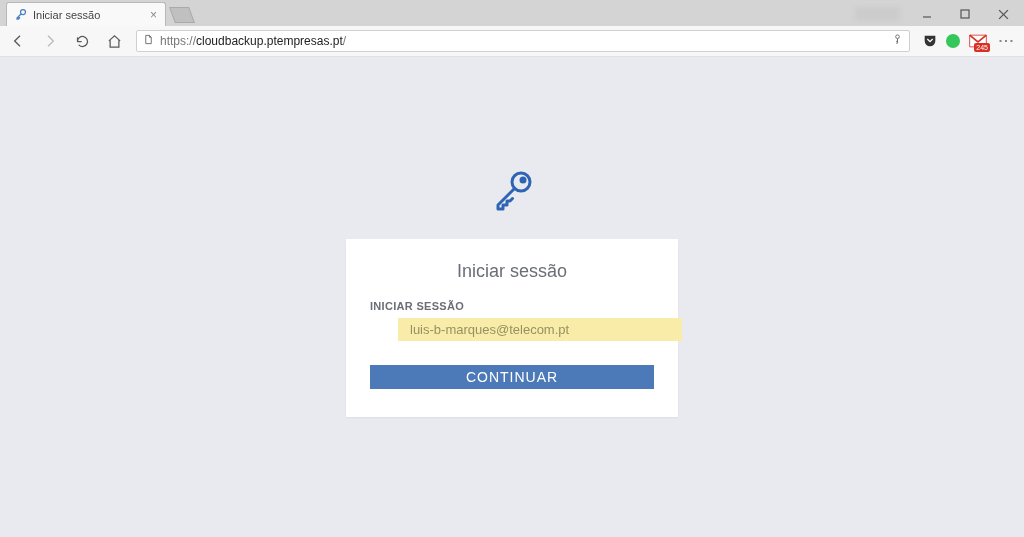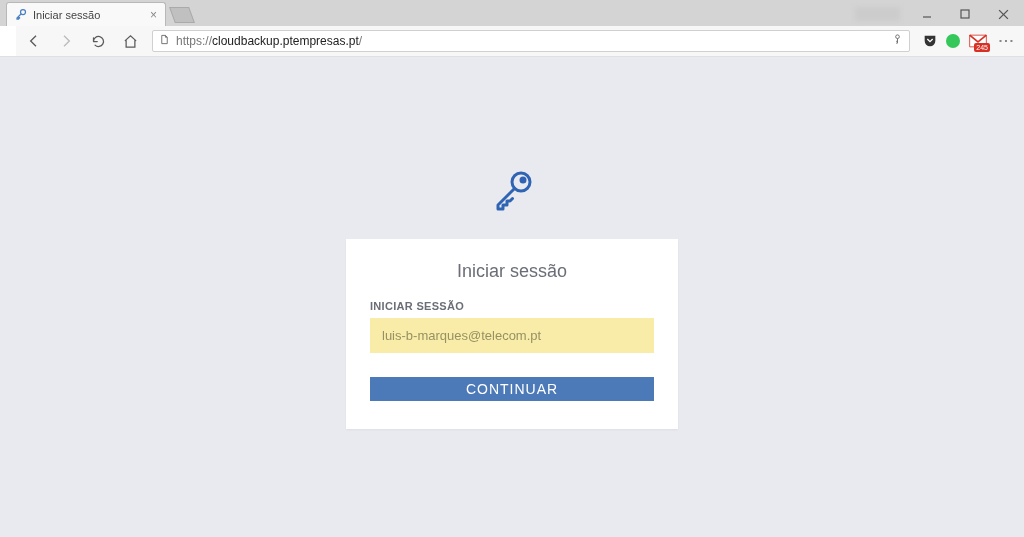--- a/index.html
+++ b/index.html
@@ -94,21 +94,20 @@
       filter: blur(2px);
       margin-right: 8px;
     }
     .address-bar {
       display: flex;
       align-items: center;
       padding: 6px 8px;
       gap: 12px;
       background: #f7f7f7;
       height: 30px;
-      margin-left: 16px;
     }
     .nav-btn {
       background: none;
       border: none;
       color: #5a5a5a;
       font-size: 15px;
       cursor: pointer;
       width: 20px;
       display: flex;
       align-items: center;
@@ -215,26 +214,27 @@
       font-size: 11px;
       font-weight: 600;
       letter-spacing: 0.3px;
       margin-bottom: 6px;
       display: block;
     }
     .login-input {
       width: 100%;
       background: #f8eca8;
       border: none;
-      padding: 10px 12px;
+      padding: 4px 12px;
       font-size: 13px;
       color: rgba(70,70,40,0.55);
       font-family: Arial, sans-serif;
       margin-bottom: 24px;
       filter: blur(0.4px);
+      margin-left: 28px;
     }
     .continue-btn {
       width: 100%;
       background: #4c79b8;
       color: #fff;
       border: none;
       padding: 4px;
       font-size: 14px;
       letter-spacing: 1px;
       cursor: pointer;

